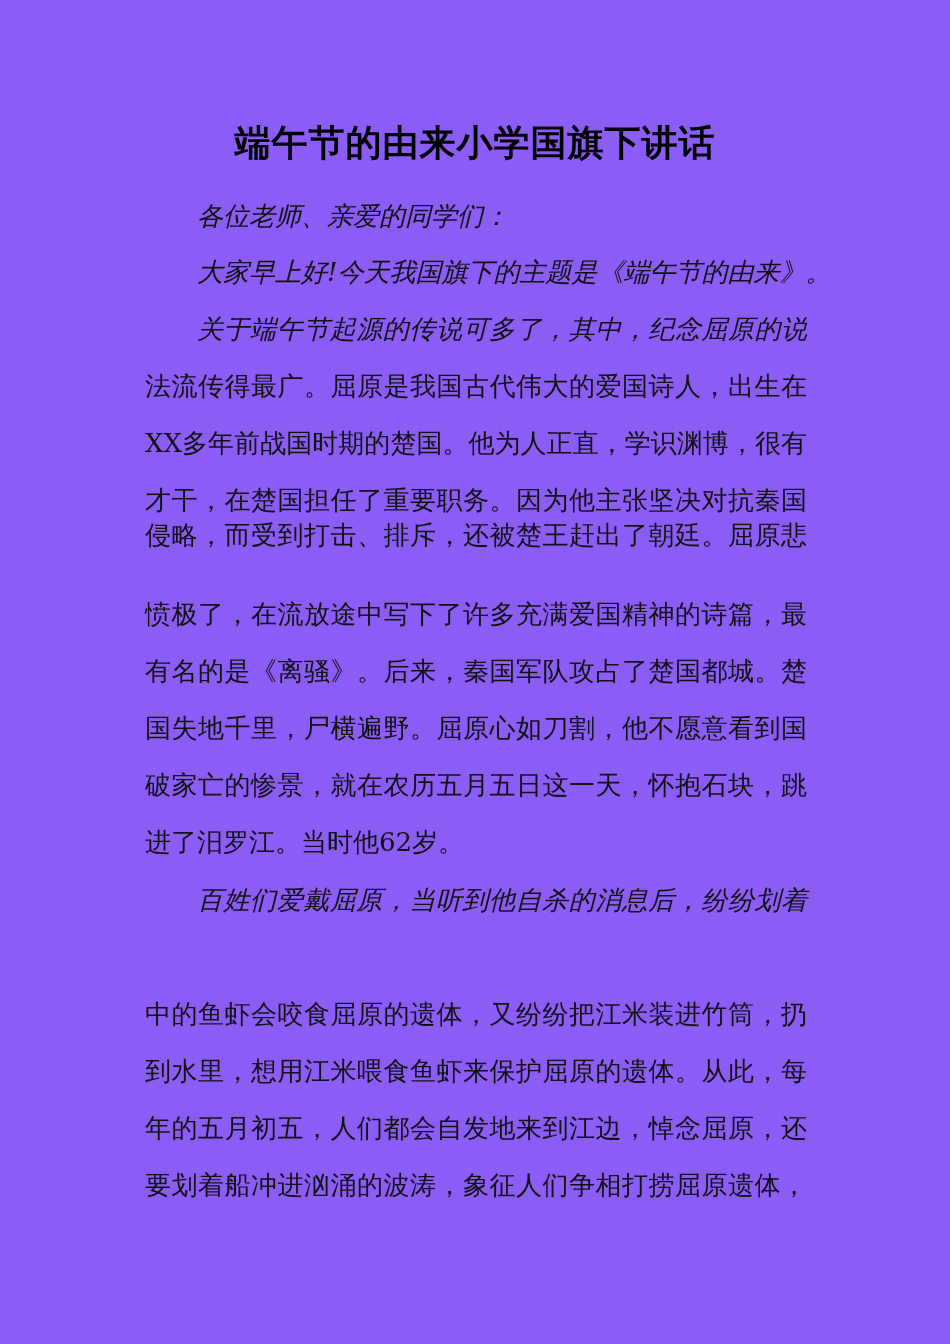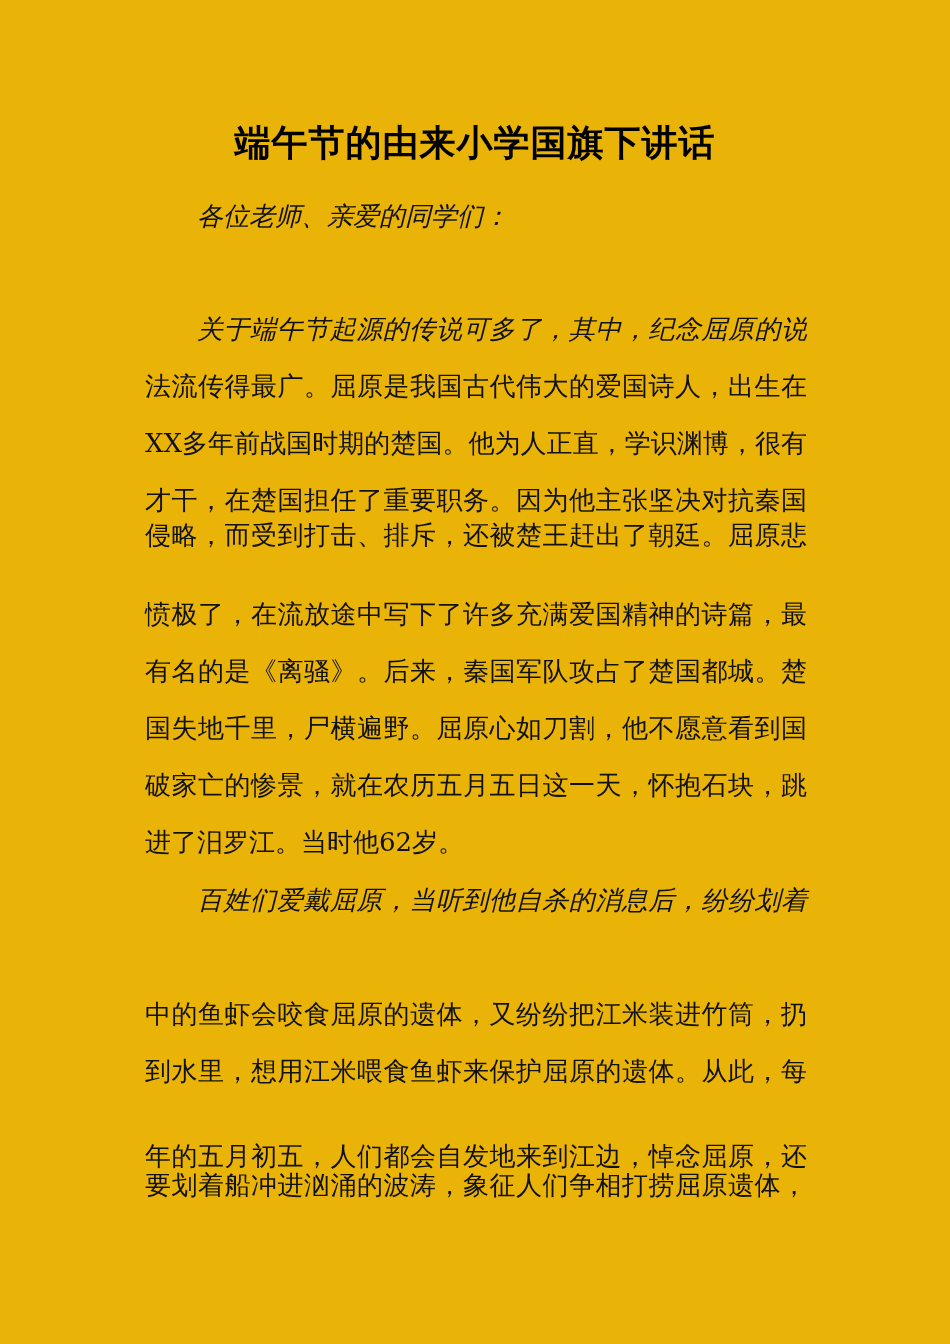--- a/index.html
+++ b/index.html
@@ -1,41 +1,42 @@
 <!DOCTYPE html>
 <html><head>
 <meta charset="utf-8">
 <style>
   html, body { margin:0; padding:0; background:#ffffff; }
   body { width:950px; height:1344px; position:relative; overflow:hidden;
          font-family:"DejaVu Serif", "Liberation Serif", serif; color:#111; }
-  .page { position:absolute; left:0; top:0; width:950px; height:1344px; background:#eab308; }
+  .page { position:absolute; left:0; top:0; width:950px; height:1344px; background:#8b5cf6; }
   .title { position:absolute; left:0; width:950px; top:118px; text-align:center;
            font-family:"DejaVu Sans", "Liberation Sans", sans-serif; font-weight:bold;
            font-size:36px; line-height:50px; color:#000; letter-spacing:1px; }
   .line { position:absolute; left:145px; width:662px; font-size:26px; line-height:40px;
           white-space:nowrap; color:#111; text-align:justify; text-align-last:justify; }
   .line.indent { left:197px; width:610px;font-style:italic; }
   .line.last { text-align-last:left; }
 </style>
 </head>
 <body>
 
 <div class="page">
   <div class="title">端午节的由来小学国旗下讲话</div>
 
   <div class="line indent last" style="top:196px">各位老师、亲爱的同学们：</div>
+  <div class="line indent" style="top:252px">大家早上好!今天我国旗下的主题是《端午节的由来》。</div>
   <div class="line indent" style="top:309px">关于端午节起源的传说可多了，其中，纪念屈原的说</div>
   <div class="line" style="top:366px">法流传得最广。屈原是我国古代伟大的爱国诗人，出生在</div>
   <div class="line" style="top:480px">才干，在楚国担任了重要职务。因为他主张坚决对抗秦国</div>
   <div class="line" style="top:423px">XX多年前战国时期的楚国。他为人正直，学识渊博，很有</div>
   <div class="line" style="top:515px">侵略，而受到打击、排斥，还被楚王赶出了朝廷。屈原悲</div>
   <div class="line" style="top:594px">愤极了，在流放途中写下了许多充满爱国精神的诗篇，最</div>
   <div class="line" style="top:651px">有名的是《离骚》。后来，秦国军队攻占了楚国都城。楚</div>
   <div class="line" style="top:708px">国失地千里，尸横遍野。屈原心如刀割，他不愿意看到国</div>
   <div class="line" style="top:765px">破家亡的惨景，就在农历五月五日这一天，怀抱石块，跳</div>
   <div class="line last" style="top:822px">进了汨罗江。当时他62岁。</div>
   <div class="line indent" style="top:880px">百姓们爱戴屈原，当听到他自杀的消息后，纷纷划着</div>
   <div class="line" style="top:1051px">到水里，想用江米喂食鱼虾来保护屈原的遗体。从此，每</div>
   <div class="line" style="top:994px">中的鱼虾会咬食屈原的遗体，又纷纷把江米装进竹筒，扔</div>
-  <div class="line" style="top:1136px">年的五月初五，人们都会自发地来到江边，悼念屈原，还</div>
+  <div class="line" style="top:1108px">年的五月初五，人们都会自发地来到江边，悼念屈原，还</div>
   <div class="line" style="top:1165px">要划着船冲进汹涌的波涛，象征人们争相打捞屈原遗体，</div>
 </div>
 
 </body></html>

